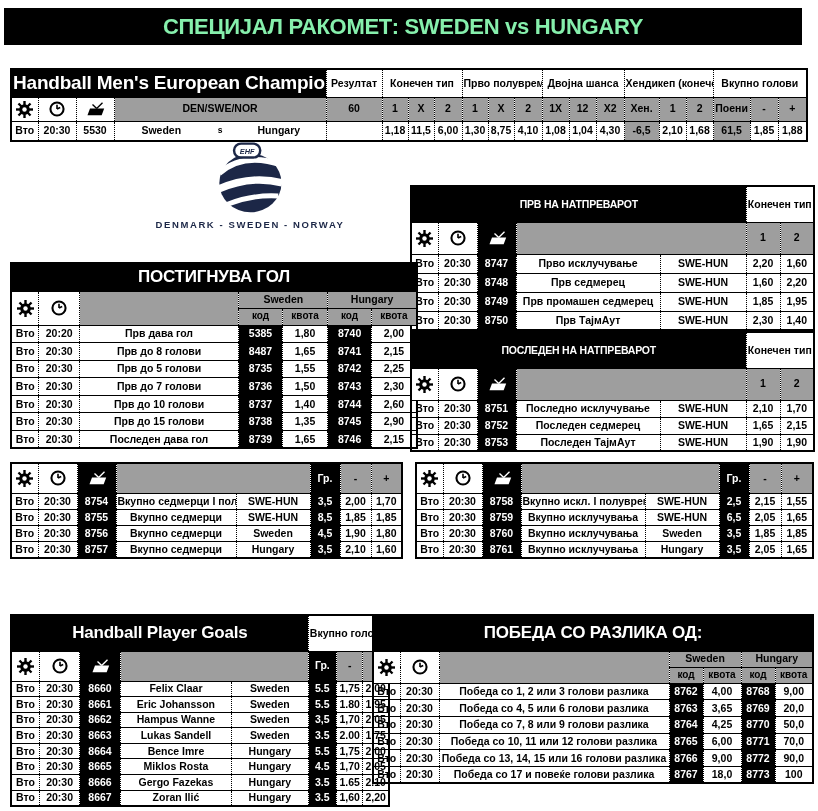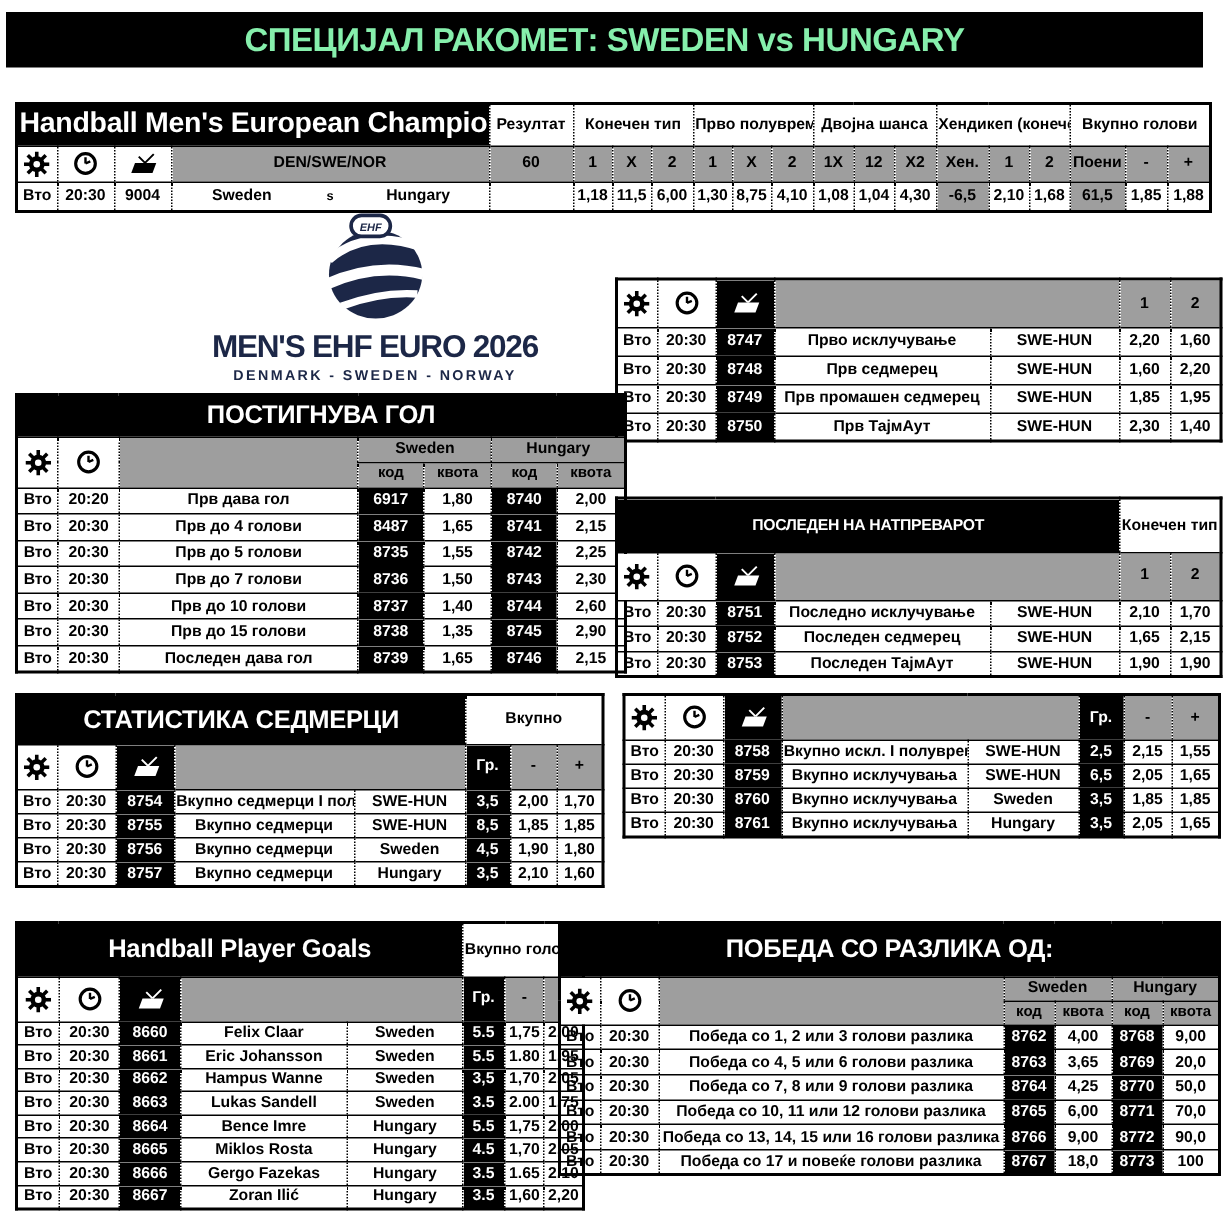--- a/index.html
+++ b/index.html
@@ -125,21 +125,21 @@
         <td class="g gb">Хен.</td>
         <td class="g">1</td>
         <td class="g">2</td>
         <td class="g gb">Поени</td>
         <td class="g">-</td>
         <td class="g">+</td>
       </tr>
       <tr style="height:20px">
         <td>Вто</td>
         <td>20:30</td>
-        <td>9004</td>
+        <td>5530</td>
         <td class="sl">
           <div class="match">
                 <span>Sweden</span>
                 <span class="mid">s</span>
                 <span>Hungary</span>
               </div>
         </td>
         <td class="gb"></td>
         <td class="gb">1,18</td>
         <td>11,5</td>
@@ -163,36 +163,39 @@
 
   <div id="logo" class="abs">
     <svg width="118" height="72" viewBox="0 0 115 88">
       <ellipse cx="58" cy="50" rx="38" ry="36" fill="#1c2747"></ellipse>
       <path d="M20 38 Q50 12 96 28" stroke="#fff" stroke-width="7" fill="none"></path>
       <path d="M18 58 Q58 40 97 50" stroke="#fff" stroke-width="9" fill="none"></path>
       <path d="M30 76 Q62 64 92 66" stroke="#fff" stroke-width="6" fill="none"></path>
       <rect x="38" y="2" width="32" height="17" rx="8.5" fill="#fff" stroke="#1c2747" stroke-width="3"></rect>
       <text x="54" y="14.5" font-size="9" font-weight="bold" font-style="italic" text-anchor="middle" fill="#1c2747">EHF</text>
     </svg>
-    <div class="l-title">MEN'S EHF EURO 2026</div>
     <div class="l-countries">DENMARK - SWEDEN - NORWAY</div>
   </div>
 
   <div class="abs" style="left:410px;top:185px;width:403px;">
     <table class="tbl" id="t-prv">
       <colgroup>
           <col style="width:27px">
           <col style="width:39px">
           <col style="width:39px">
           <col style="width:144px">
           <col style="width:86px">
           <col style="width:34px">
           <col style="width:34px">
         </colgroup>
       <tbody>
+          <tr style="height:36px">
+        <td colspan="5" class="ttl">ПРВ НА НАТПРЕВАРОТ</td>
+        <td colspan="2" class="wbox sl">Конечен тип</td>
+      </tr>
       <tr style="height:32px">
         <td class="ic">
               <svg width="17" height="17" viewBox="0 0 20 20">
                 <g fill="currentColor">
                   <rect x="8.6" y="0" width="2.8" height="20"></rect>
                   <rect x="8.6" y="0" width="2.8" height="20" transform="rotate(45 10 10)"></rect>
                   <rect x="8.6" y="0" width="2.8" height="20" transform="rotate(90 10 10)"></rect>
                   <rect x="8.6" y="0" width="2.8" height="20" transform="rotate(135 10 10)"></rect>
                   <circle cx="10" cy="10" r="6.2"></circle>
                 </g>
@@ -302,29 +305,29 @@
         <td class="g sl" style="font-size:10px">код</td>
         <td class="g" style="font-size:10px">квота</td>
       </tr>
       </tbody>
         <tbody>
 
       <tr>
           <td>Вто</td>
           <td>20:20</td>
           <td class="sl">Прв дава гол</td>
-          <td class="k sl">6917</td>
+          <td class="k sl">5385</td>
           <td>1,80</td>
           <td class="k sl">8740</td>
           <td>2,00</td>
         </tr>
           <tr>
           <td>Вто</td>
           <td>20:30</td>
-          <td class="sl">Прв до 4 голови</td>
+          <td class="sl">Прв до 8 голови</td>
           <td class="k sl">8487</td>
           <td>1,65</td>
           <td class="k sl">8741</td>
           <td>2,15</td>
         </tr>
           <tr>
           <td>Вто</td>
           <td>20:30</td>
           <td class="sl">Прв до 5 голови</td>
           <td class="k sl">8735</td>
@@ -457,24 +460,20 @@
           <col style="width:27px">
           <col style="width:39px">
           <col style="width:39px">
           <col style="width:120px">
           <col style="width:74px">
           <col style="width:30px">
           <col style="width:31px">
           <col style="width:31px">
         </colgroup>
       <tbody>
-          <tr style="height:33px">
-        <td colspan="5" class="ttl" style="font-size:17px">СТАТИСТИКА СЕДМЕРЦИ</td>
-        <td colspan="3" class="wbox sl">Вкупно</td>
-      </tr>
       <tr style="height:30px">
         <td class="ic">
               <svg width="17" height="17" viewBox="0 0 20 20">
                 <g fill="currentColor">
                   <rect x="8.6" y="0" width="2.8" height="20"></rect>
                   <rect x="8.6" y="0" width="2.8" height="20" transform="rotate(45 10 10)"></rect>
                   <rect x="8.6" y="0" width="2.8" height="20" transform="rotate(90 10 10)"></rect>
                   <rect x="8.6" y="0" width="2.8" height="20" transform="rotate(135 10 10)"></rect>
                   <circle cx="10" cy="10" r="6.2"></circle>
                 </g>

